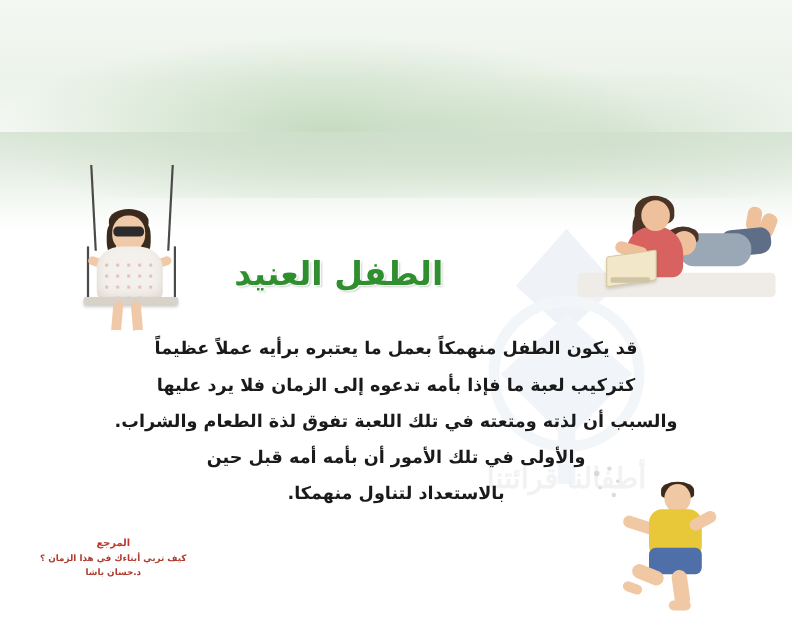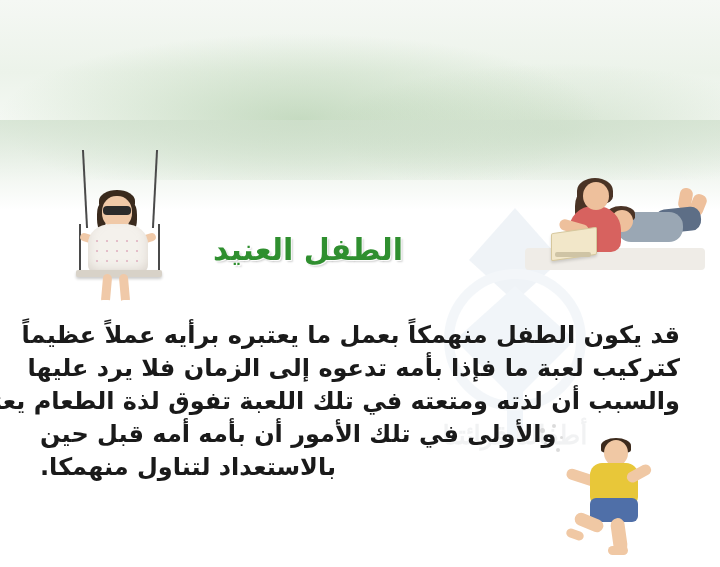--- a/index.html
+++ b/index.html
@@ -45,27 +45,26 @@
     color:#2f8f2f;
     font-family:"DejaVu Sans","Liberation Sans",sans-serif;
     font-size:30px;font-weight:bold;
     text-shadow:1px 1px 0 rgba(255,255,255,0.9), 2px 2px 2px rgba(0,0,0,0.18);
     direction:rtl;
   }
 
   
   .body-text{
     position:absolute;left:40px;top:300px;width:640px;
-    text-align:left;
+    text-align:center;
     direction:rtl;
     color:#1a1a1a;
     font-family:"DejaVu Sans","Liberation Sans",sans-serif;
-    font-size:24px;font-weight:bold;line-height:33px;
+    font-size:16px;font-weight:bold;line-height:33px;
     text-shadow:0.5px 0.5px 0 rgba(255,255,255,0.6);
-    margin-top:19px;
   }
   .body-text .line{display:block;white-space:nowrap;}
 
   
   .reference{
     position:absolute;left:28px;top:488px;width:150px;text-align:center;
     direction:rtl;color:#b03a2e;
     font-family:"DejaVu Sans","Liberation Sans",sans-serif;
     font-size:8.5px;font-weight:bold;line-height:13px;
   }
@@ -188,21 +187,21 @@
     <div class="mom-arm"></div>
     <div class="book"></div>
     <div class="book-stand"></div>
   </div>
 
   <div class="title">الطفل العنيد</div>
 
   <div class="body-text">
     <span class="line">قد يكون الطفل منهمكاً بعمل ما يعتبره برأيه عملاً عظيماً</span>
     <span class="line">كتركيب لعبة ما فإذا بأمه تدعوه إلى الزمان فلا يرد عليها</span>
-    <span class="line">والسبب أن لذته ومتعته في تلك اللعبة تفوق لذة الطعام يعتبره.</span>
+    <span class="line">والسبب أن لذته ومتعته في تلك اللعبة تفوق لذة الطعام والشراب.</span>
     <span class="line">والأولى في تلك الأمور أن بأمه أمه قبل حين</span>
     <span class="line">بالاستعداد لتناول منهمكا.</span>
   </div>
 
   <div class="boy-photo">
     <div class="dust">
       <span class="d1"></span>
         <span class="d2"></span>
         <span class="d3"></span>
         <span class="d4"></span>
@@ -213,14 +212,19 @@
     <div class="boy-head"></div>
     <div class="boy-shirt"></div>
     <div class="boy-arm2"></div>
     <div class="boy-shorts"></div>
     <div class="boy-leg-l"></div>
     <div class="boy-leg-r"></div>
     <div class="boy-foot"></div>
     <div class="boy-foot2"></div>
   </div>
 
+  <div class="reference">
+    <div class="ref-head">المرجع</div>
+    <div class="ref-title">كيف تربي أبناءك في هذا الزمان ؟</div>
+    <div class="ref-author">د.حسان باشا</div>
+  </div>
 
 </div>
 
 </body></html>

